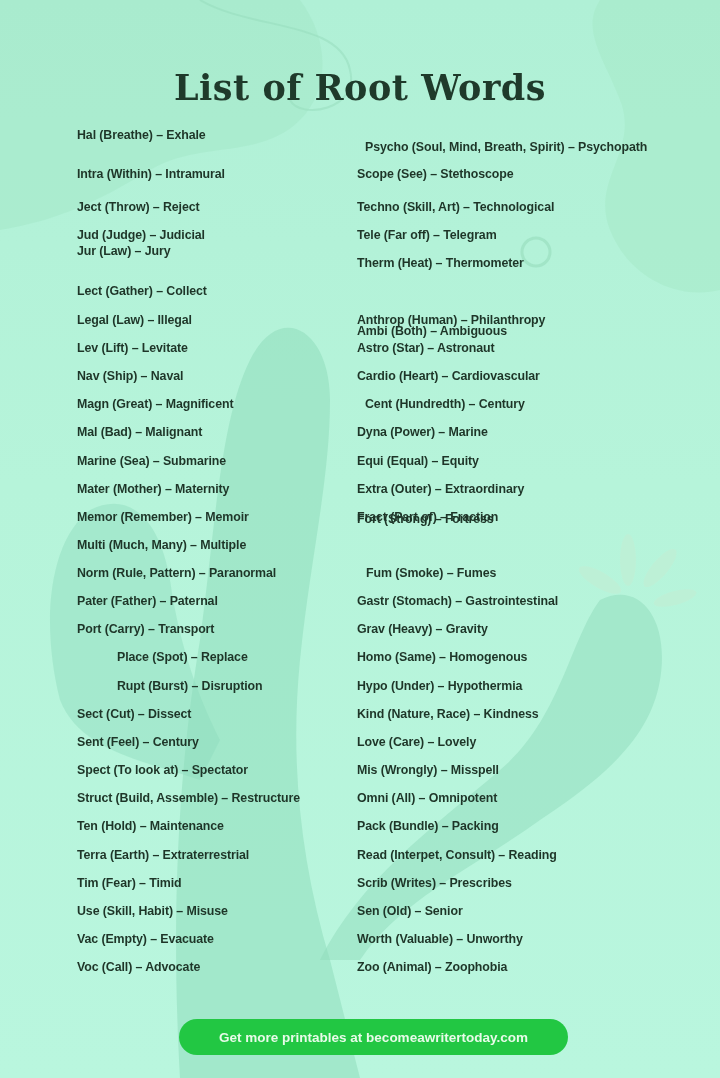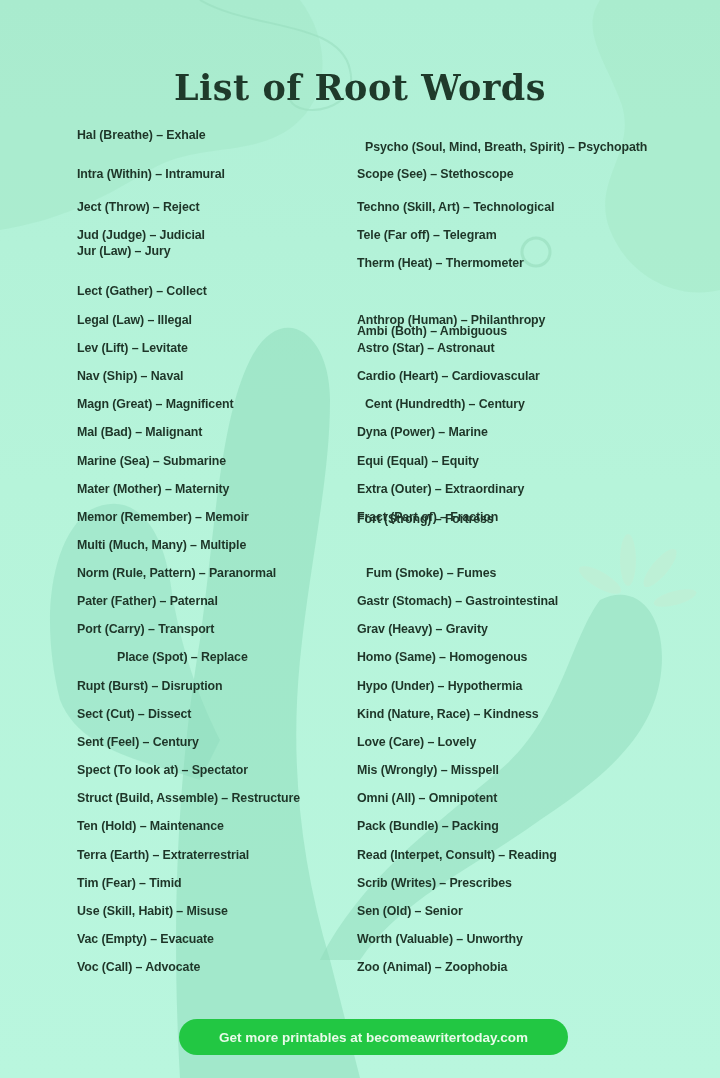--- a/index.html
+++ b/index.html
@@ -69,21 +69,21 @@
     <div class="row" style="top: 397px;">Magn (Great) – Magnificent</div>
     <div class="row" style="top: 425px;">Mal (Bad) – Malignant</div>
     <div class="row" style="top: 454px;">Marine (Sea) – Submarine</div>
     <div class="row" style="top: 482px;">Mater (Mother) – Maternity</div>
     <div class="row" style="top: 510px;">Memor (Remember) – Memoir</div>
     <div class="row" style="top: 538px;">Multi (Much, Many) – Multiple</div>
     <div class="row" style="top: 566px;">Norm (Rule, Pattern) – Paranormal</div>
     <div class="row" style="top: 594px;">Pater (Father) – Paternal</div>
     <div class="row" style="top: 622px;">Port (Carry) – Transport</div>
     <div class="row" style="top: 650px; padding-left: 40px;">Place (Spot) – Replace</div>
-    <div class="row" style="top: 679px;">Rupt (Burst) – Disruption</div>
+    <div class="row" style="top: 679px; margin-left: 40px;">Rupt (Burst) – Disruption</div>
     <div class="row" style="top: 707px;">Sect (Cut) – Dissect</div>
     <div class="row" style="top: 735px;">Sent (Feel) – Century</div>
     <div class="row" style="top: 763px;">Spect (To look at) – Spectator</div>
     <div class="row" style="top: 791px;">Struct (Build, Assemble) – Restructure</div>
     <div class="row" style="top: 819px;">Ten (Hold) – Maintenance</div>
     <div class="row" style="top: 848px;">Terra (Earth) – Extraterrestrial</div>
     <div class="row" style="top: 876px;">Tim (Fear) – Timid</div>
     <div class="row" style="top: 904px;">Use (Skill, Habit) – Misuse</div>
     <div class="row" style="top: 932px;">Vac (Empty) – Evacuate</div>
     <div class="row" style="top: 960px;">Voc (Call) – Advocate</div>

